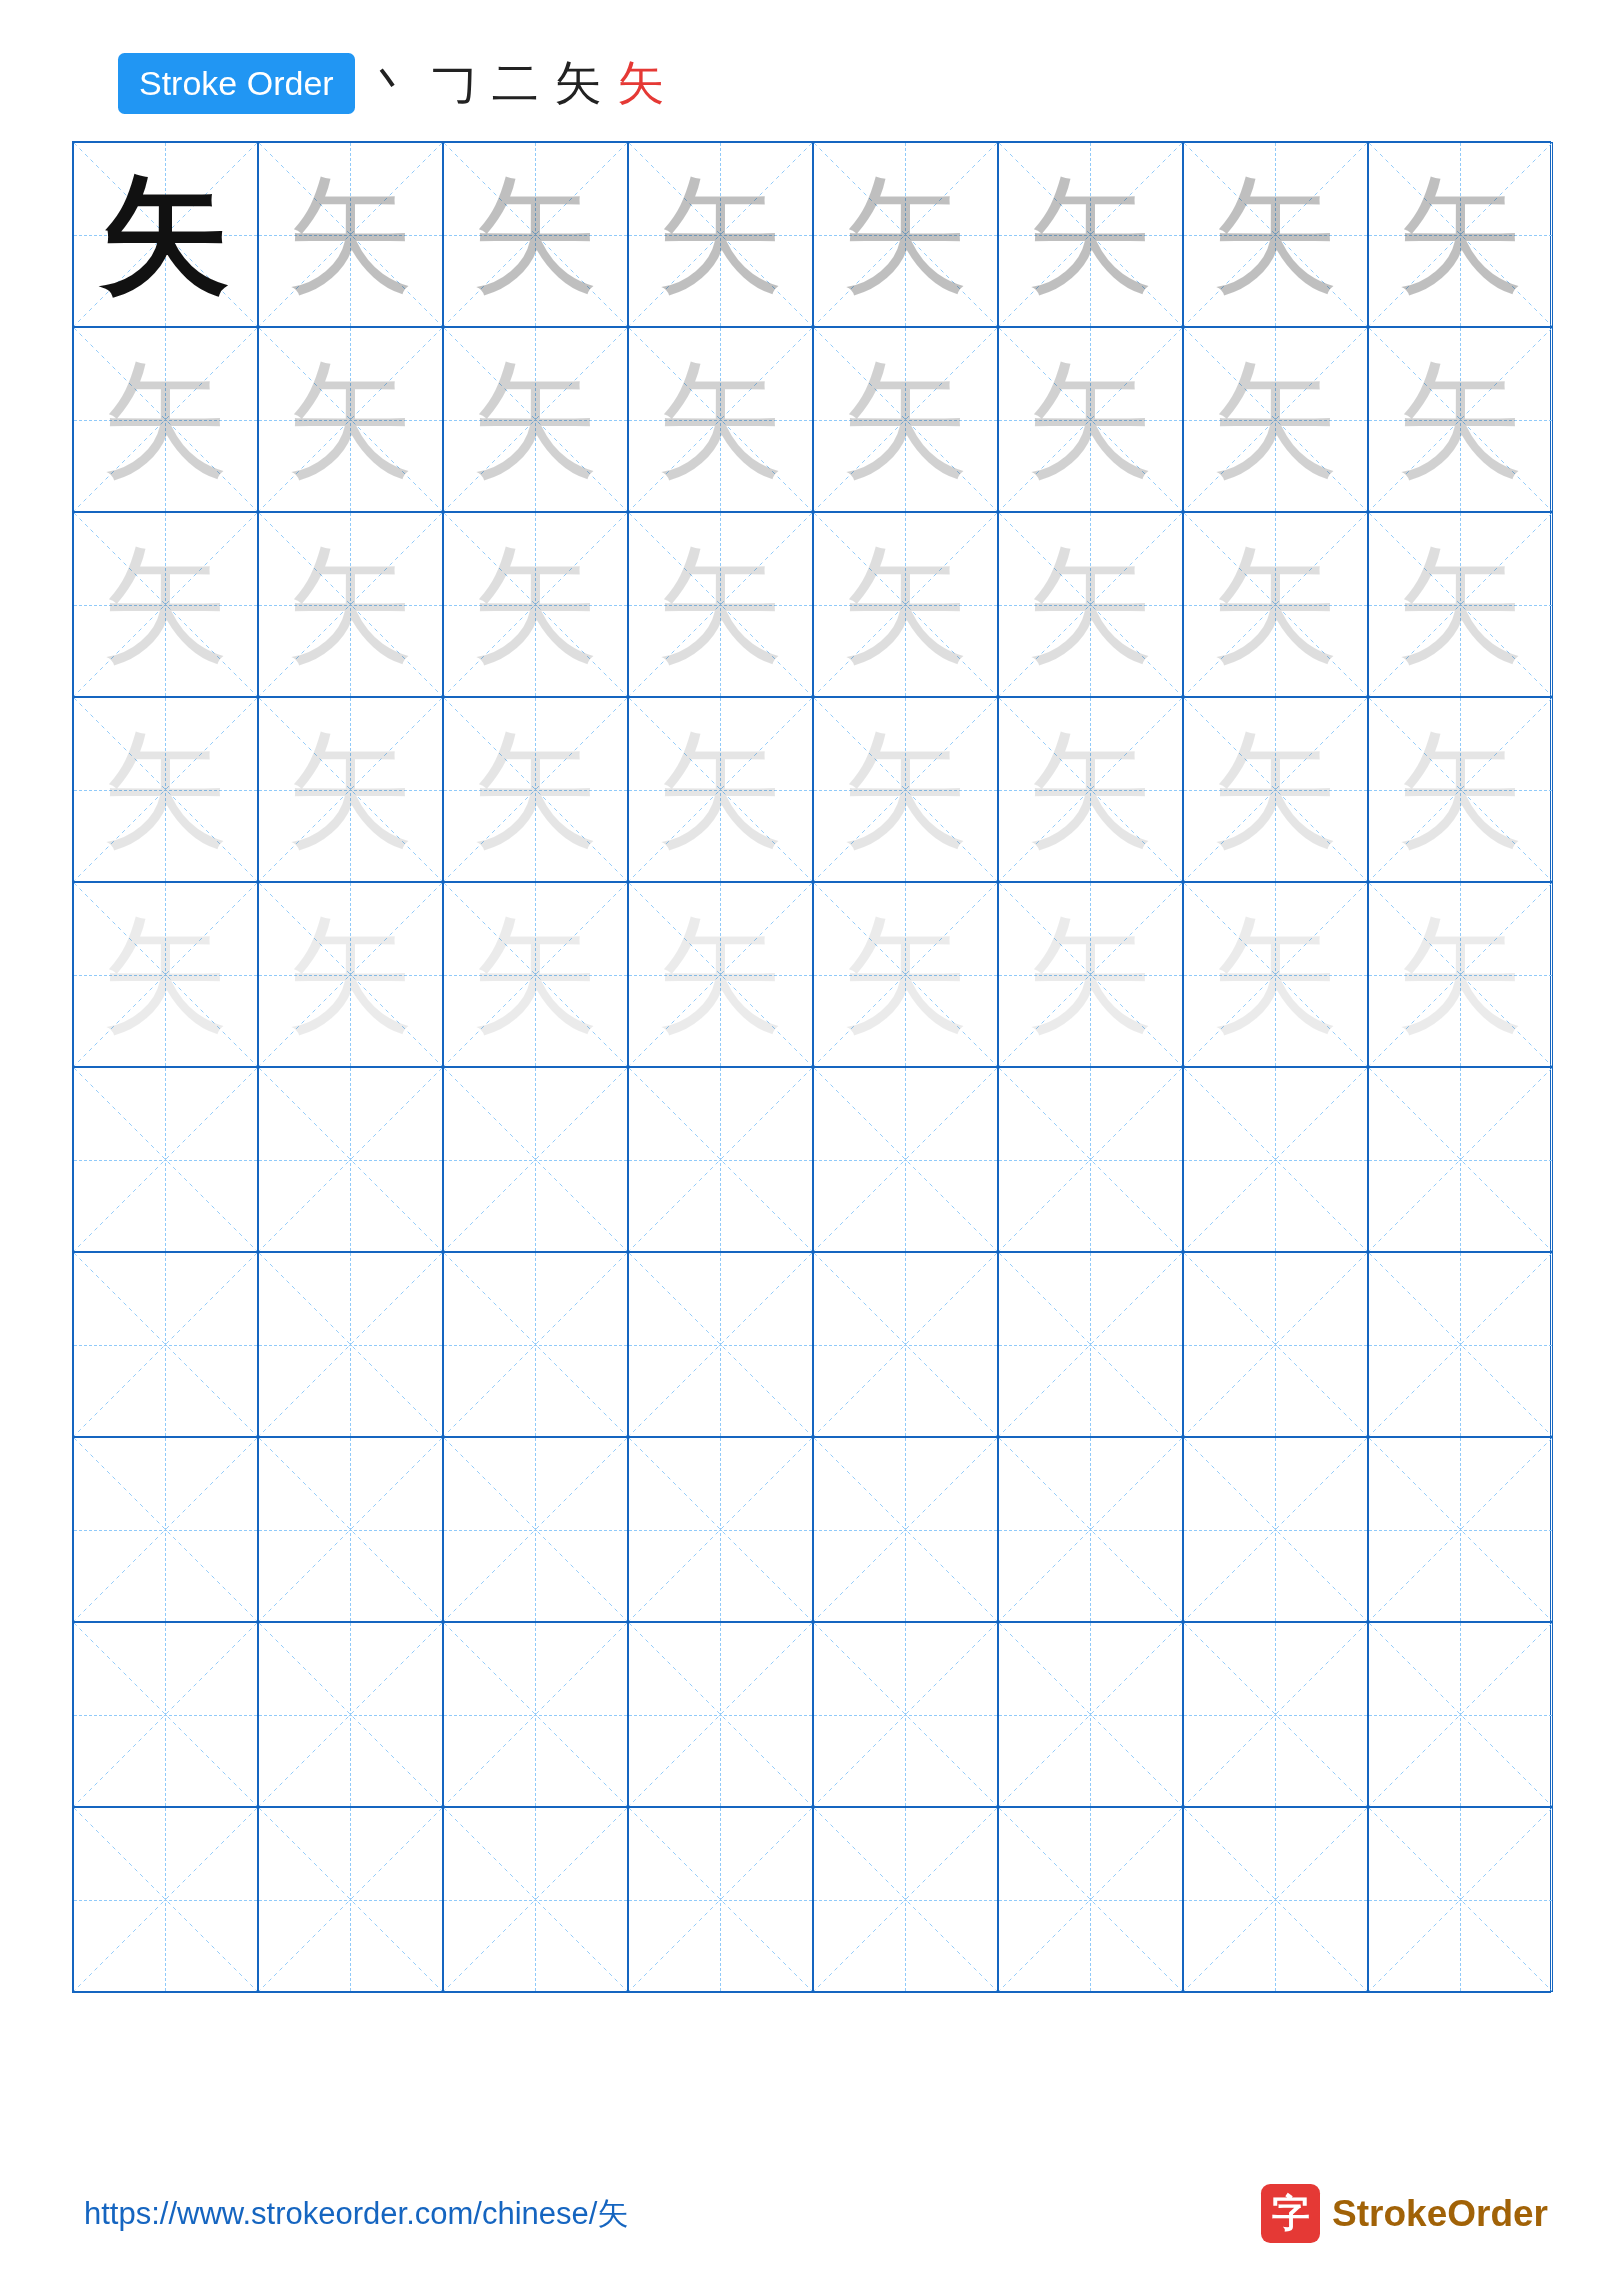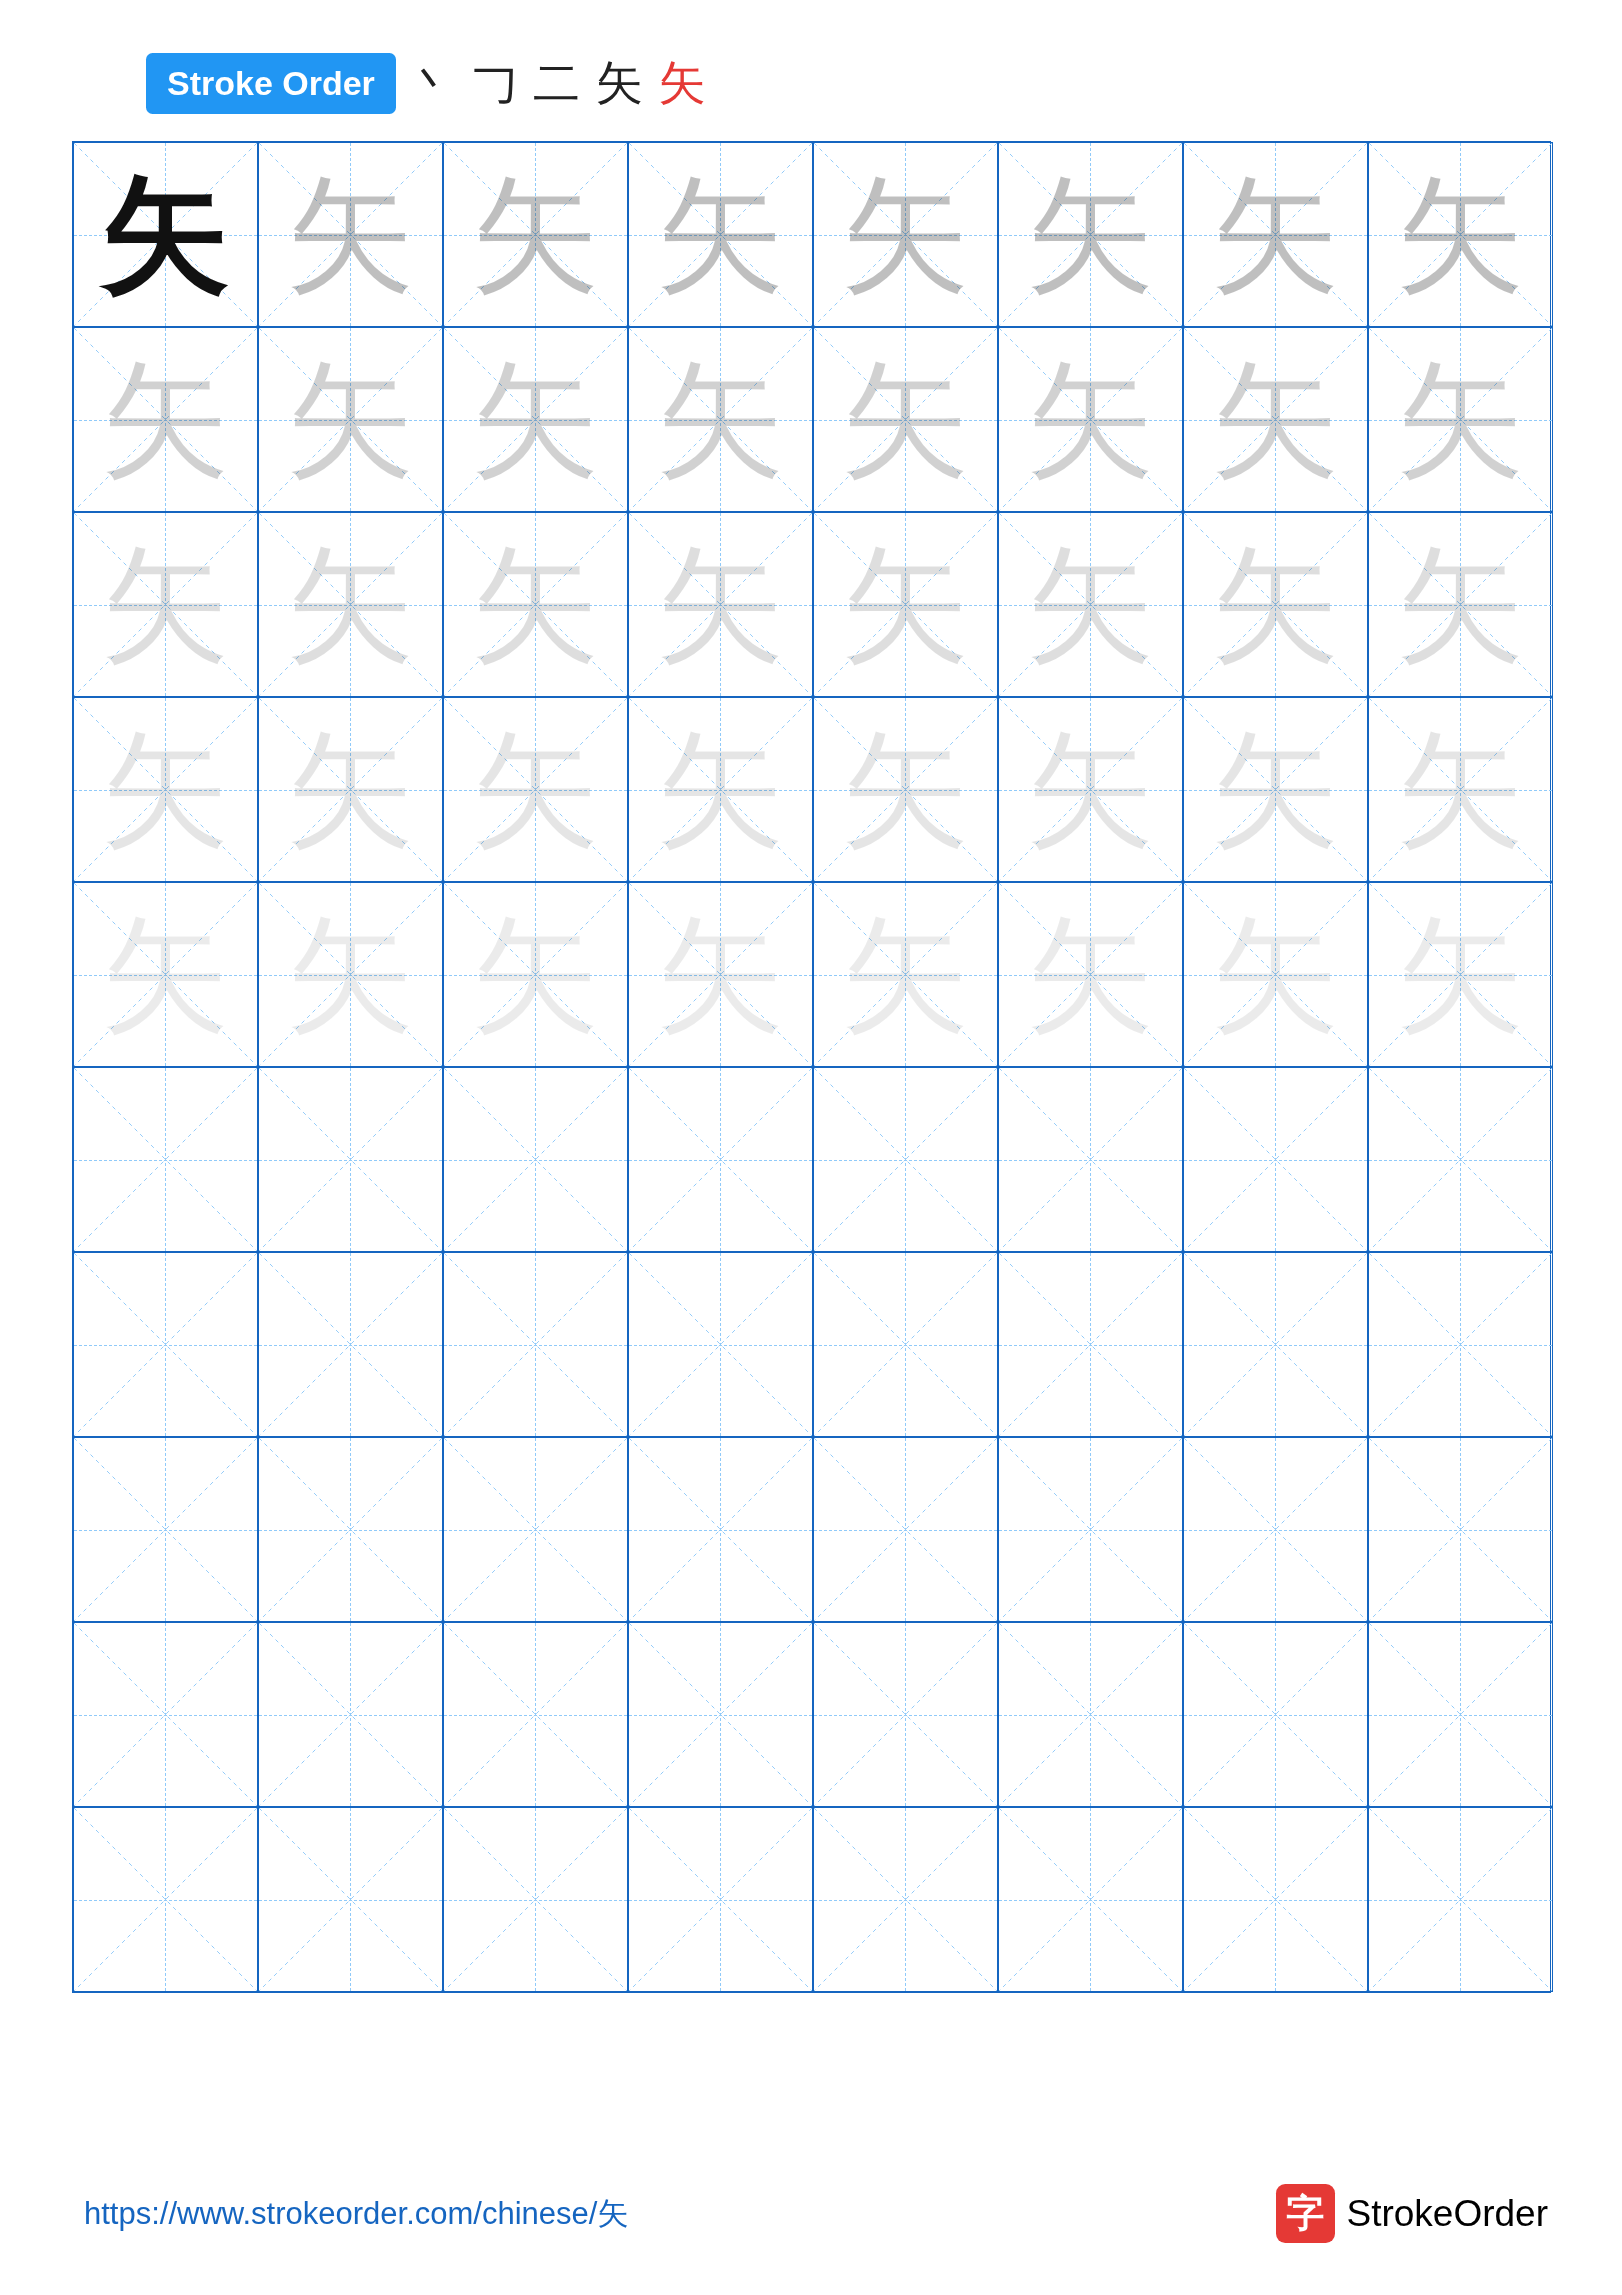--- a/index.html
+++ b/index.html
@@ -39,24 +39,23 @@
       align-self: flex-start;
       margin-left: 39px;
       margin-bottom: 26px;
       gap: 11.8px;
     }
 
     .stroke-order-badge {
       background: #2196F3;
       color: #fff;
       font-size: 34px;
-      font-weight: bold;
+      font-weight: normal;
       padding: 11px 21px;
       border-radius: 6.5px;
-      margin-left: 28px;
     }
 
     .stroke-steps {
       display: flex;
       align-items: center;
       gap: 15.7px;
       font-size: 47px;
     }
 
     .stroke-step-dark { color: #222; }
@@ -153,22 +152,22 @@
       display: flex;
       align-items: center;
       justify-content: center;
       color: #fff;
       font-size: 38px;
       font-weight: bold;
     }
 
     .logo-text {
       font-size: 37px;
-      font-weight: normal;
-      color: #000000;
+      font-weight: bold;
+      color: #a16207;
     }
   </style>
 </head>
 <body>
 
 <div class="page">
 
 
   <div class="stroke-order-row">
     <span class="stroke-order-badge">Stroke Order</span>

